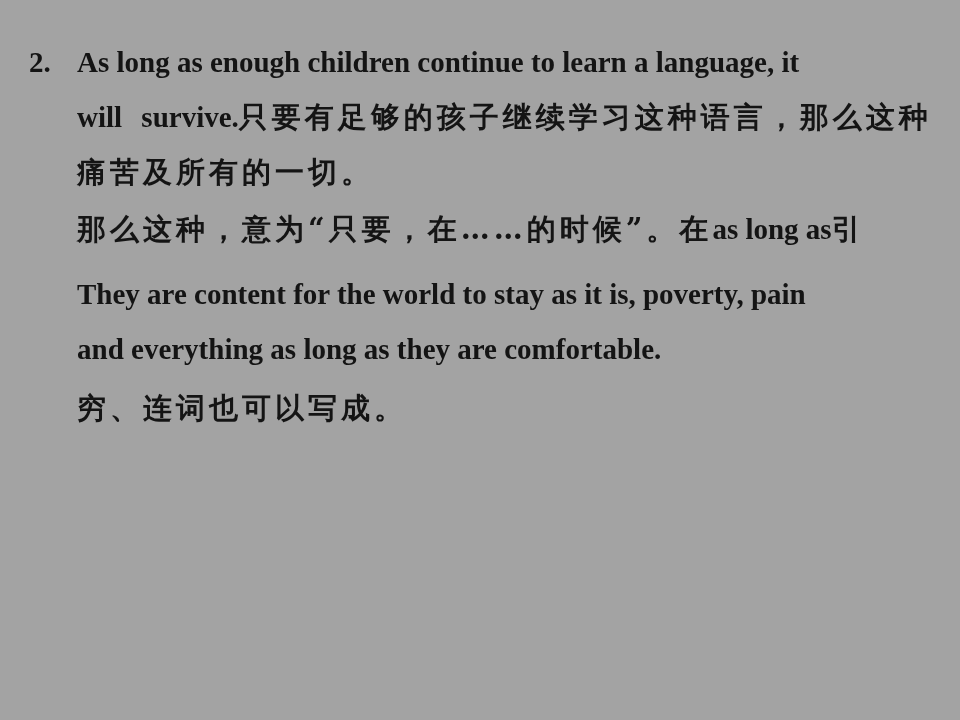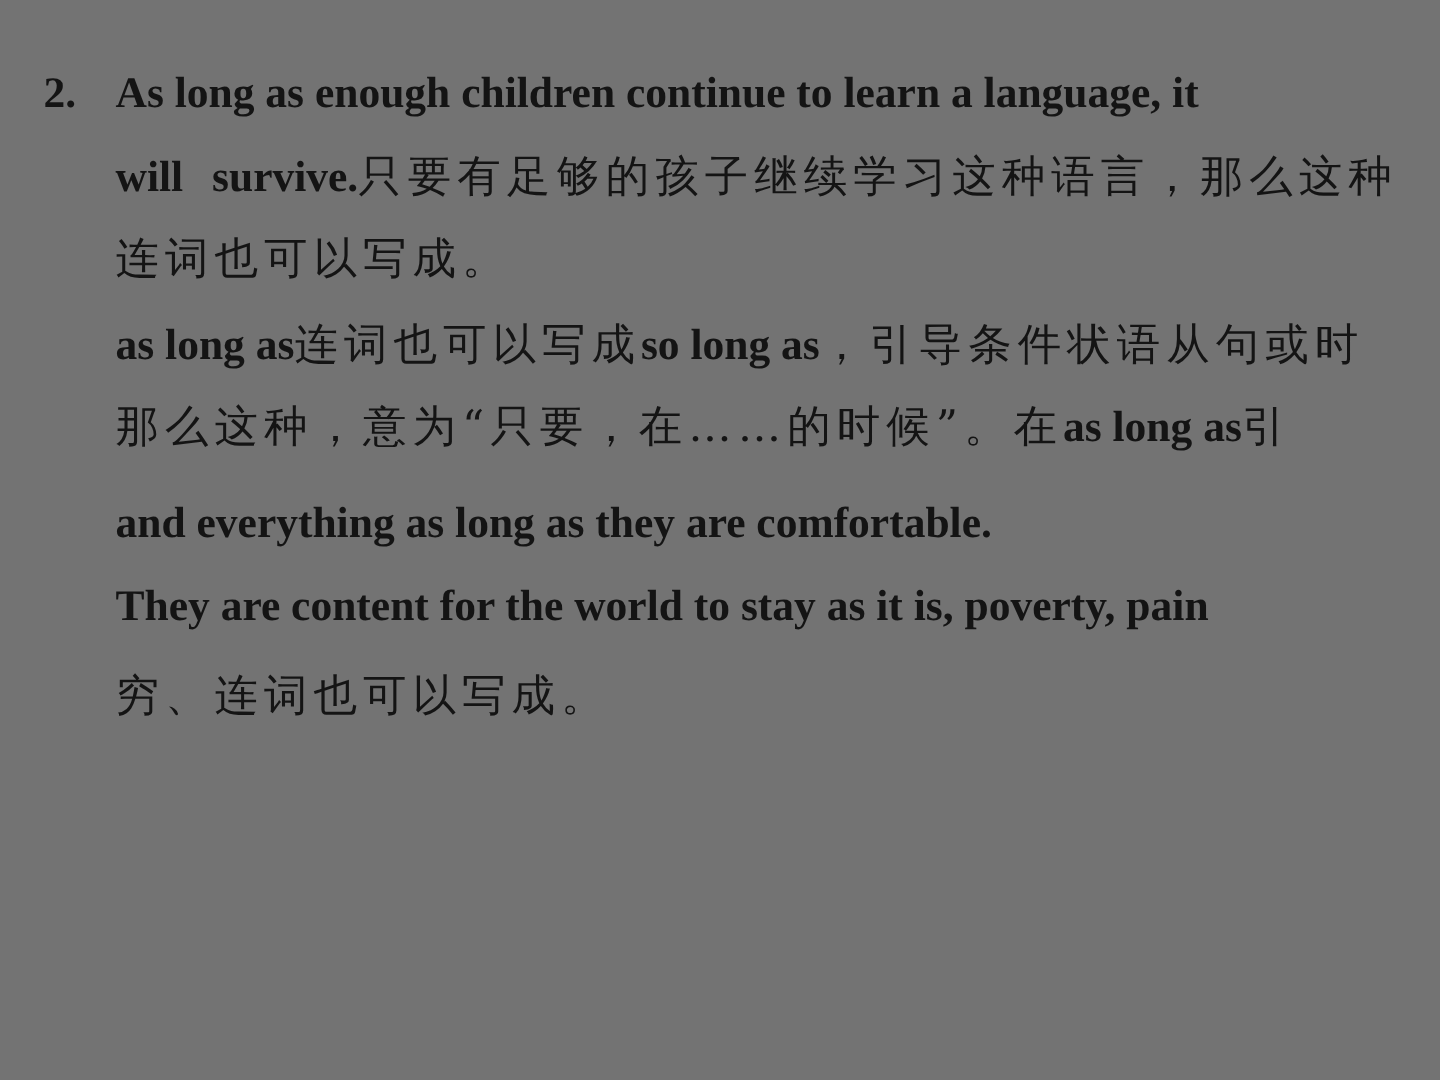--- a/index.html
+++ b/index.html
@@ -9,21 +9,21 @@
   }
   body {
     width: 960px;
     height: 720px;
     overflow: hidden;
     position: relative;
   }
   .slide {
     position: absolute;
     inset: 0;
-    background: #737373;
+    background: #a3a3a3;
   }
   .text-block {
     position: absolute;
     left: 29px;
     top: 35px;
     width: 912px;
     color: #141414;
     font-size: 29px;
   }
   .line {
@@ -33,21 +33,21 @@
   }
   .indent {
     padding-left: 48px;
   }
   .en {
     font-family: "Liberation Serif", "DejaVu Serif", serif;
     font-weight: bold;
   }
   .zh {
     font-family: "DejaVu Serif", "Liberation Serif", serif;
-    font-weight: normal;
+    font-weight: bold;
     letter-spacing: 4px;
   }
   .num {
     display: inline-block;
     width: 48px;
     letter-spacing: 0;
   }
   .wide {
     word-spacing: 12px;
     margin-top: 12px;
@@ -57,27 +57,26 @@
   .para-3 { margin-top: 4px; }
 </style>
 </head>
 <body>
 
 <main class="slide">
   <div class="text-block">
       <div class="para para-0">
         <div class="line"><span class="en num">2.</span><span class="en">As long as enough children continue to learn a language, it</span></div>
         <div class="line indent"><span class="en wide">will survive.</span><span class="zh">只要有足够的孩子继续学习这种语言，那么这种</span></div>
-        <div class="line indent"><span class="zh">连词也可以写成。</span></div>
+        <div class="line indent"><span class="zh">痛苦及所有的一切。</span></div>
       </div>
       <div class="para para-1">
-        <div class="line indent"><span class="en">as long as</span><span class="zh">连词也可以写成</span><span class="en">so long as</span><span class="zh">，引导条件状语从句或时</span></div>
         <div class="line indent"><span class="zh">那么这种，意为“只要，在……的时候”。在</span><span class="en">as long as</span><span class="zh">引</span></div>
       </div>
       <div class="para para-2">
+        <div class="line indent"><span class="en">They are content for the world to stay as it is, poverty, pain</span></div>
         <div class="line indent"><span class="en">and everything as long as they are comfortable.</span></div>
-        <div class="line indent"><span class="en">They are content for the world to stay as it is, poverty, pain</span></div>
       </div>
       <div class="para para-3">
         <div class="line indent"><span class="zh">穷、连词也可以写成。</span></div>
       </div>
     </div>
 </main>
 
 </body></html>

